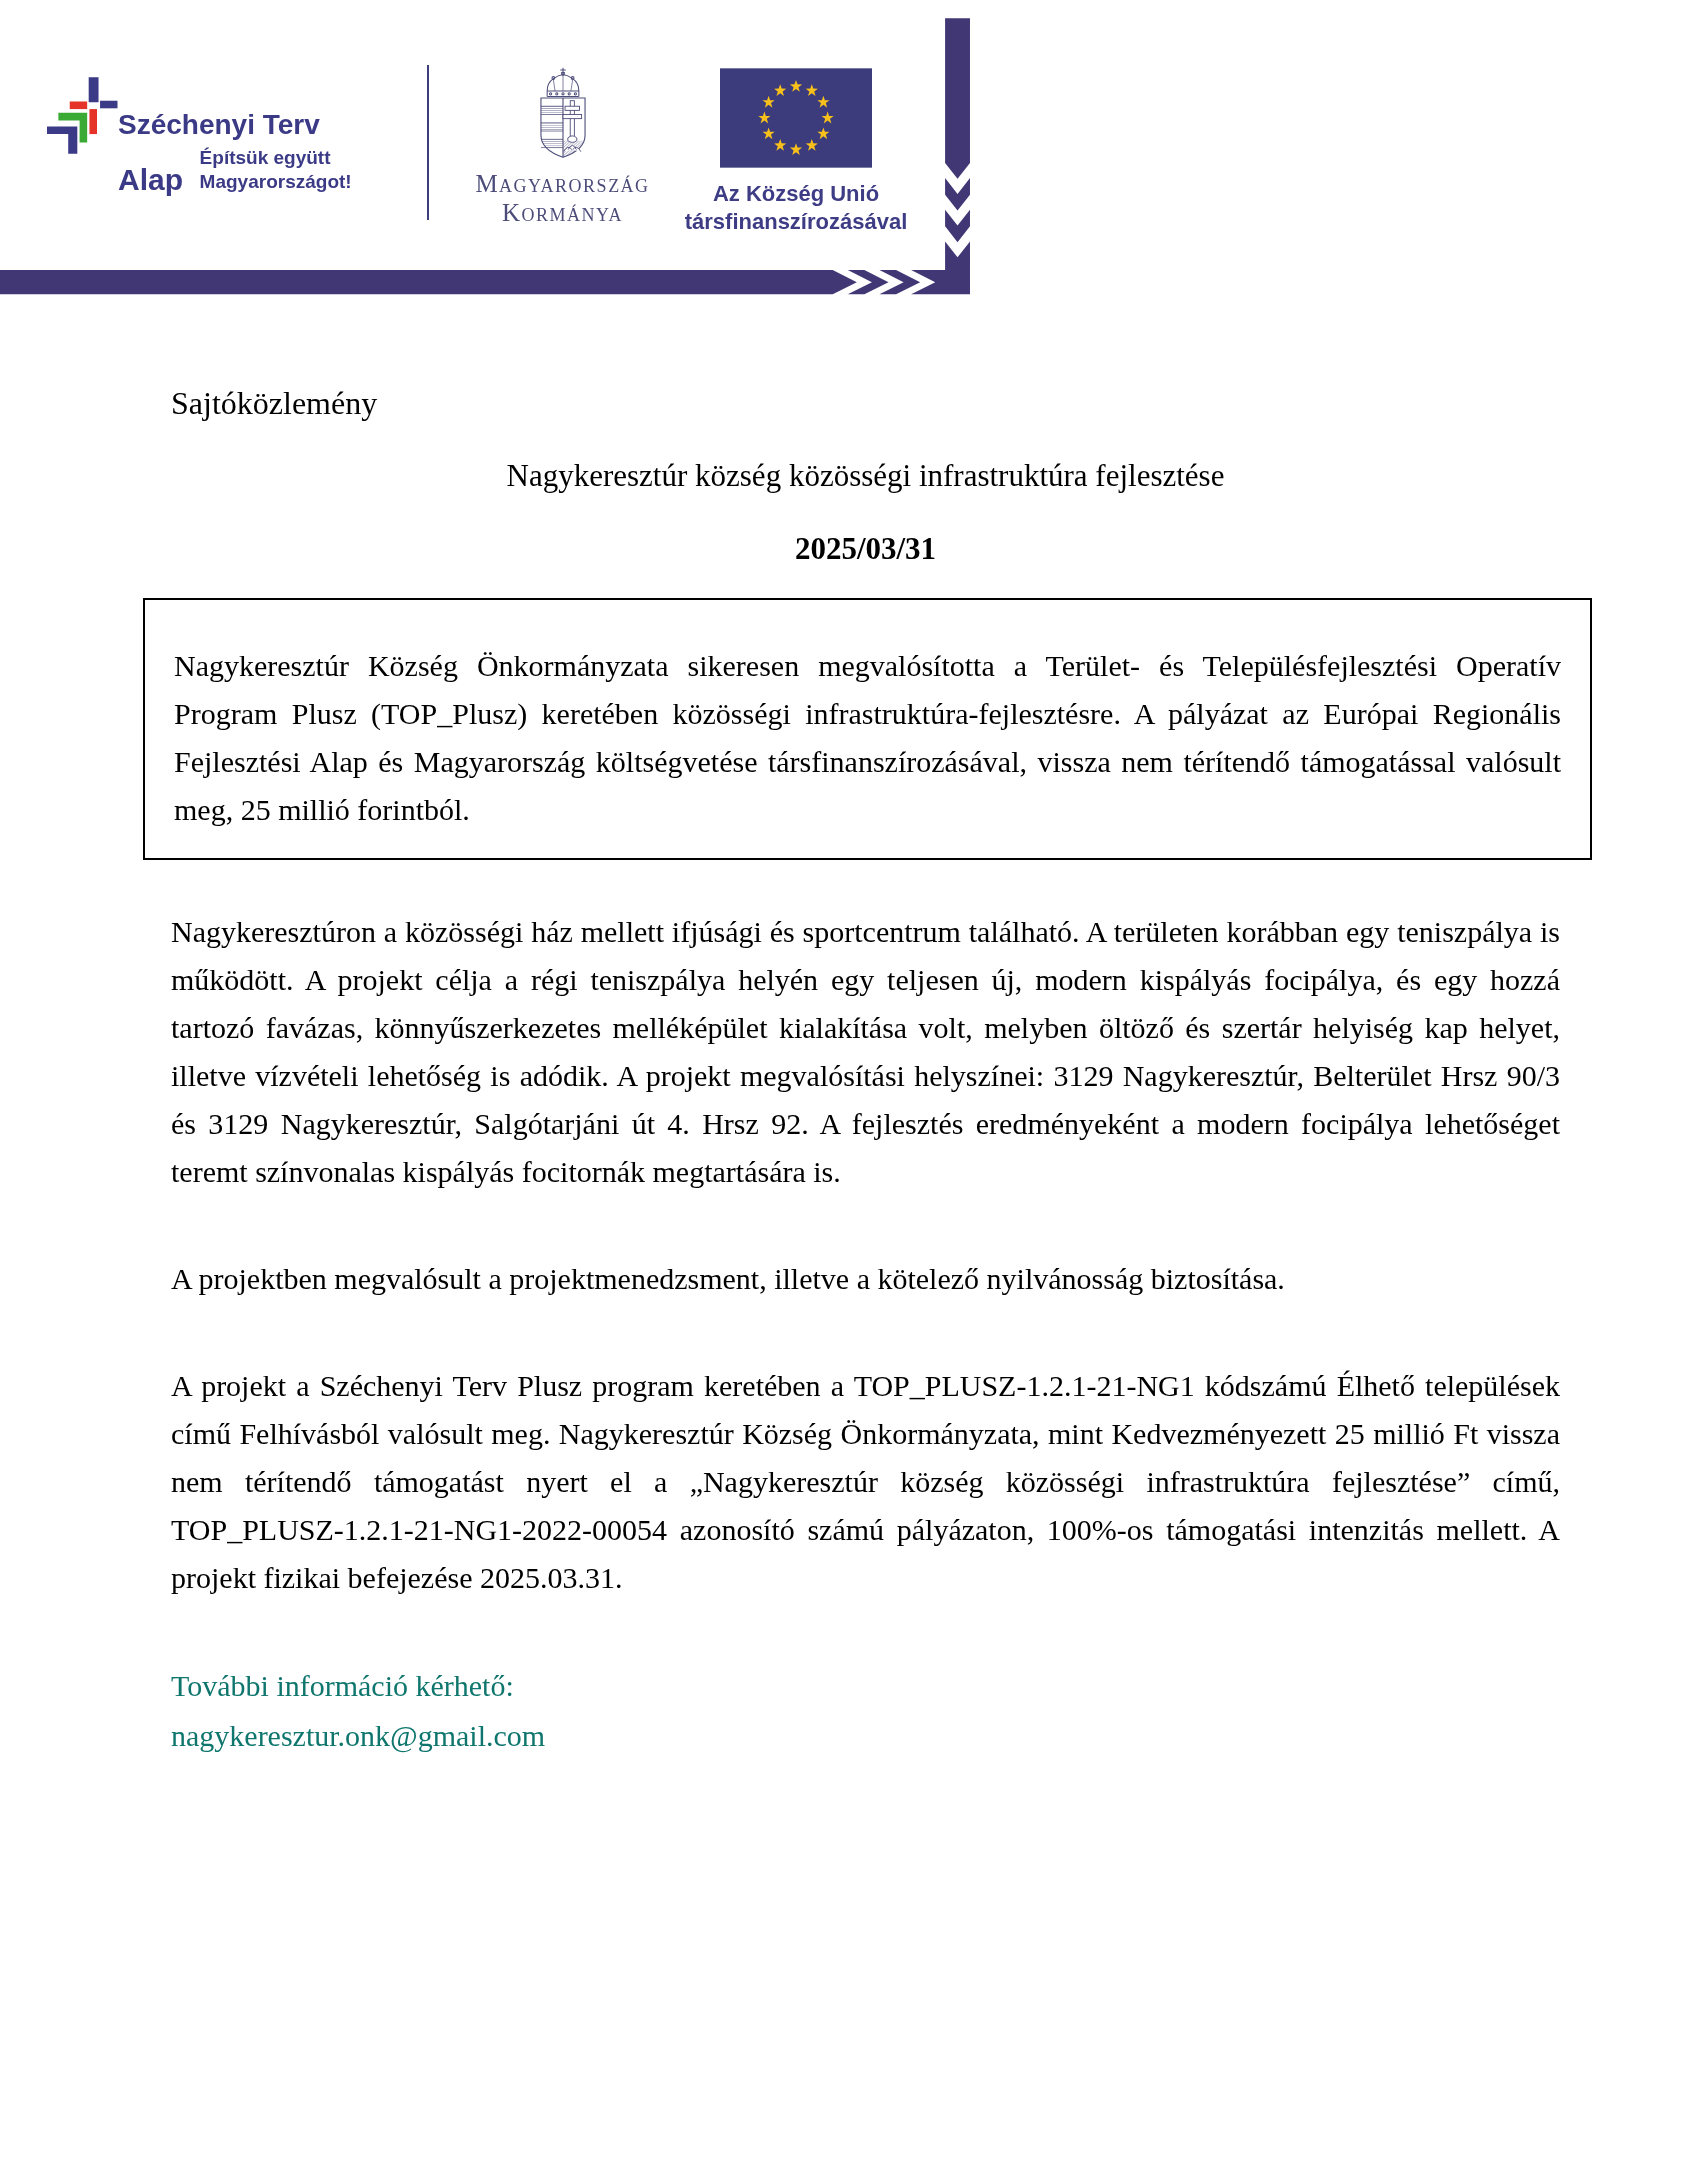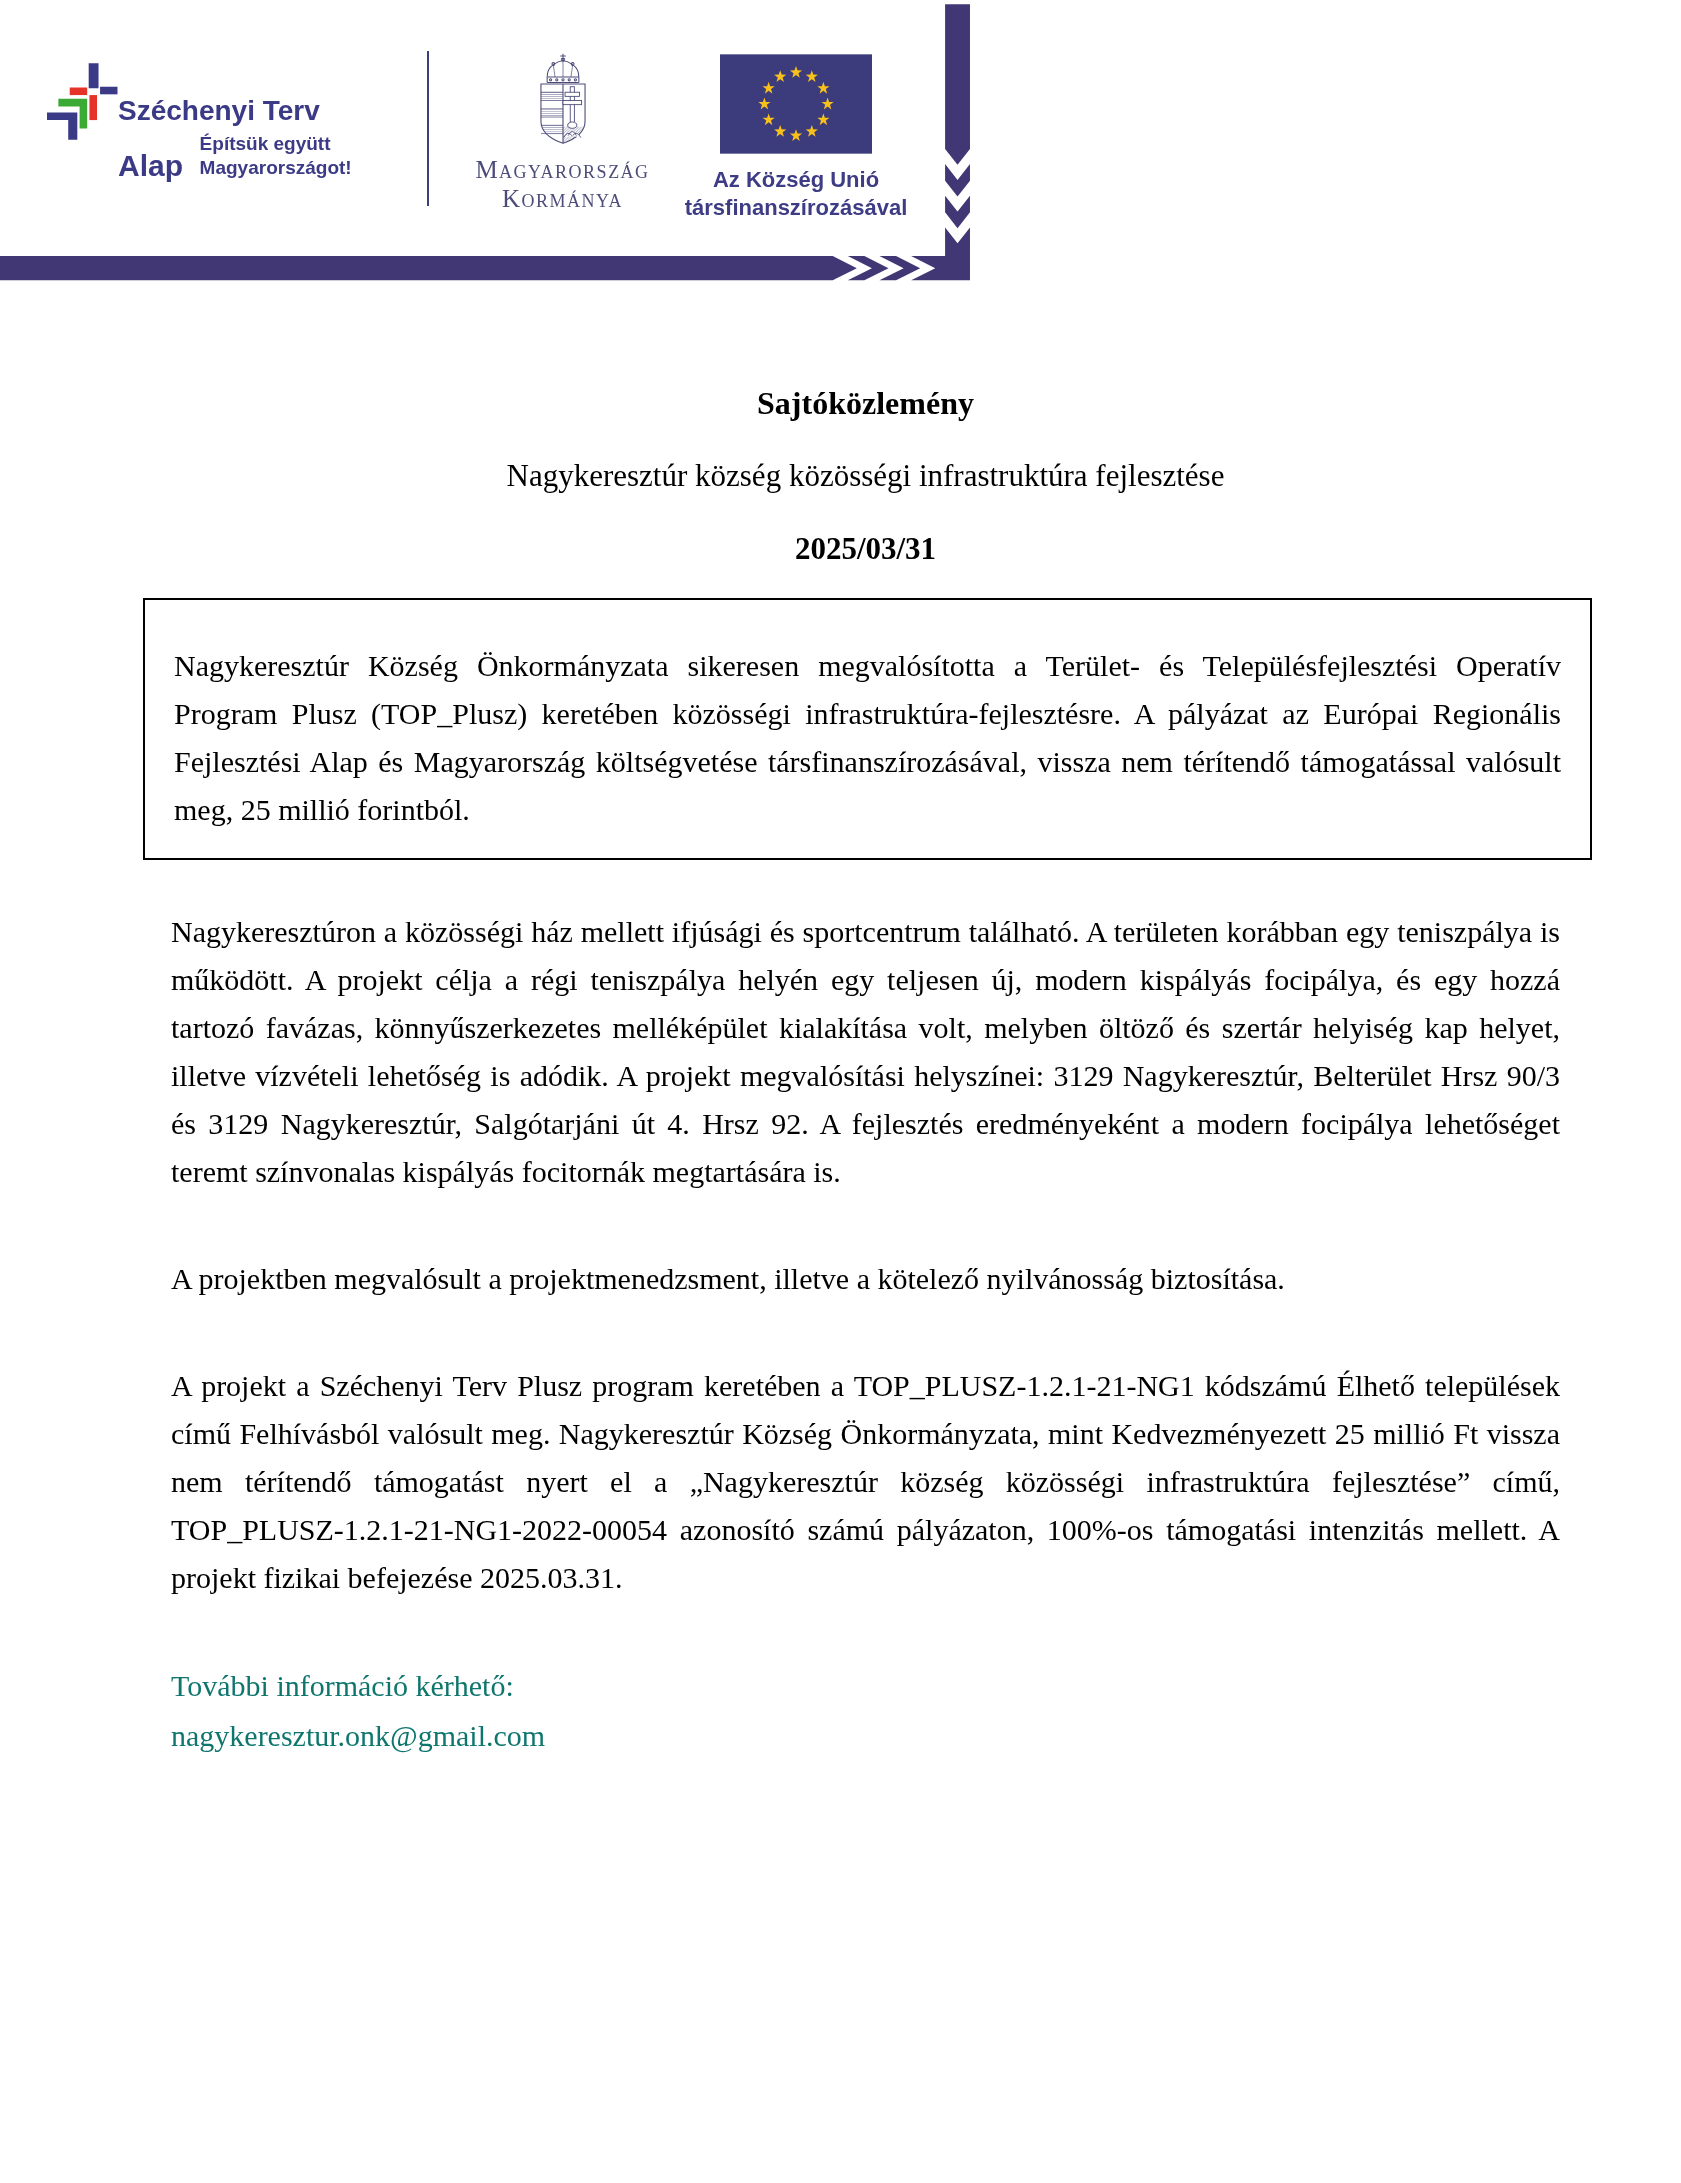--- a/index.html
+++ b/index.html
@@ -6,21 +6,21 @@
   .page {
     position:relative;
     width:1682px; height:2183px;
     background:#ffffff;
     font-family:"Liberation Serif", serif;
     color:#000;
     overflow:hidden;
   }
 
   
-  .banner { position:absolute; top:4px; left:0; width:1682px; height:287px; }
+  .banner { position:absolute; top:18px; left:0; width:1682px; height:287px; }
   .ornament { position:absolute; top:0; left:0; }
 
   .sz-mark { position:absolute; left:47px; top:56px; }
 
   .sz-text {
     position:absolute; left:118px; top:92px;
     color:#3b3a86;
     font-family:"Liberation Sans", sans-serif;
   }
   .sz-line1 { font-size:28px; font-weight:bold; line-height:30px; }
@@ -50,21 +50,21 @@
     color:#3d3c85;
   }
 
   
   .doc {
     position:absolute; top:287px; left:0;
     width:1682px; box-sizing:border-box;
     padding:0 122px 0 171px;
     font-size:30px; line-height:48px;
   }
-  .doc-title    { margin:97px 0 0; text-align:center; font-weight:bold; font-size:32px; line-height:38px; }
+  .doc-title    { margin:97px 0 0; text-align:left; font-weight:normal; font-size:32px; line-height:38px; }
   .doc-subtitle { margin:35px 0 0;  text-align:center; font-size:31px;  line-height:38px; }
   .doc-date     { margin:35px 0 0;  text-align:center; font-weight:bold; font-size:31px; line-height:38px; }
 
   .lead-box {
     margin:30px -32px 0 -28px;
     border:2.3px solid #000;
     padding:42px 29px 24px;
     text-align:justify;
   }
 

